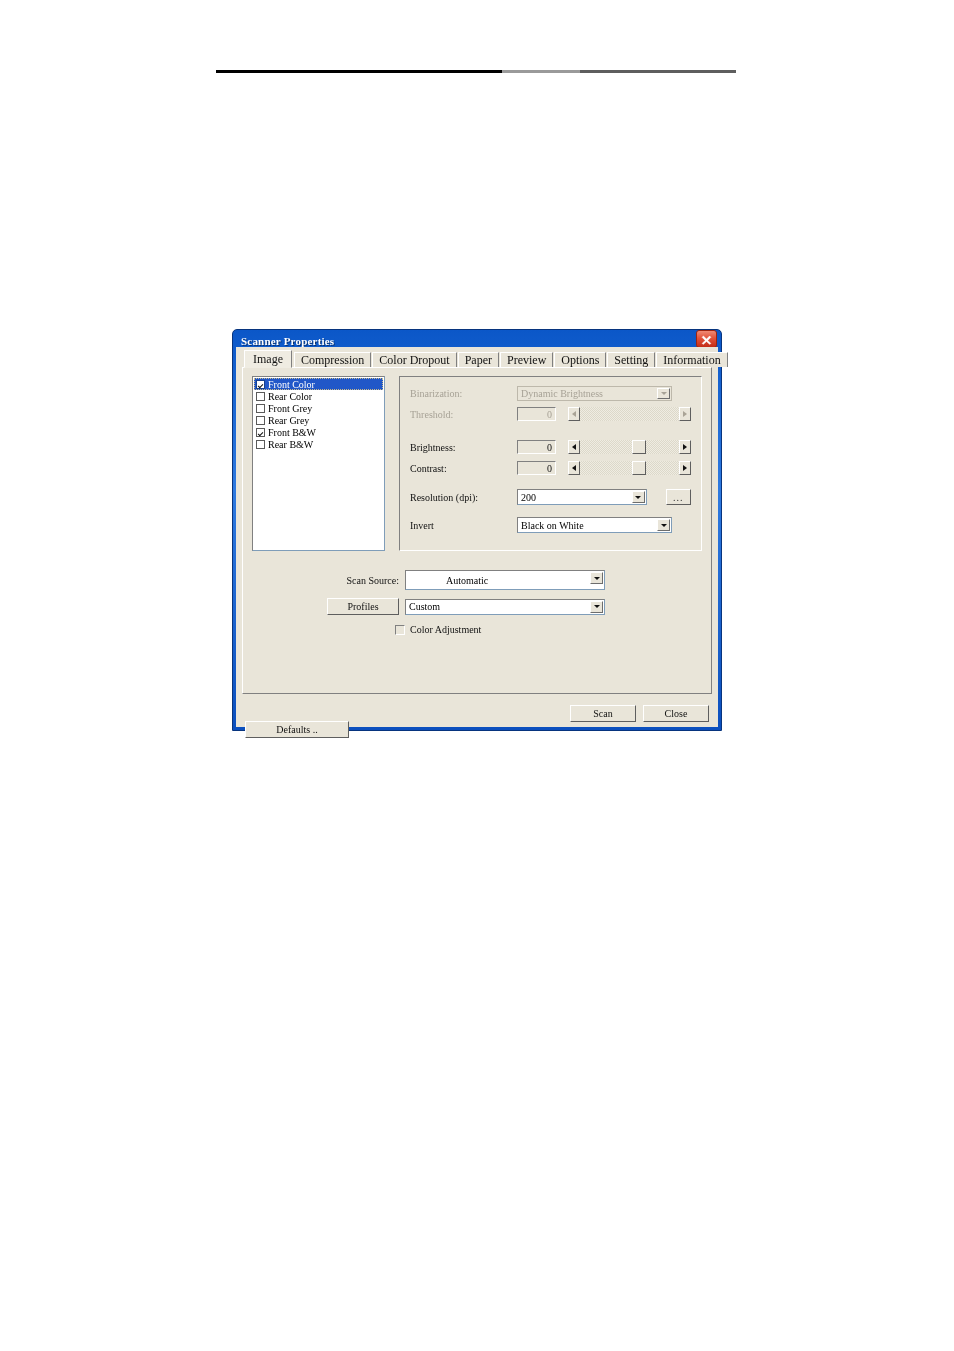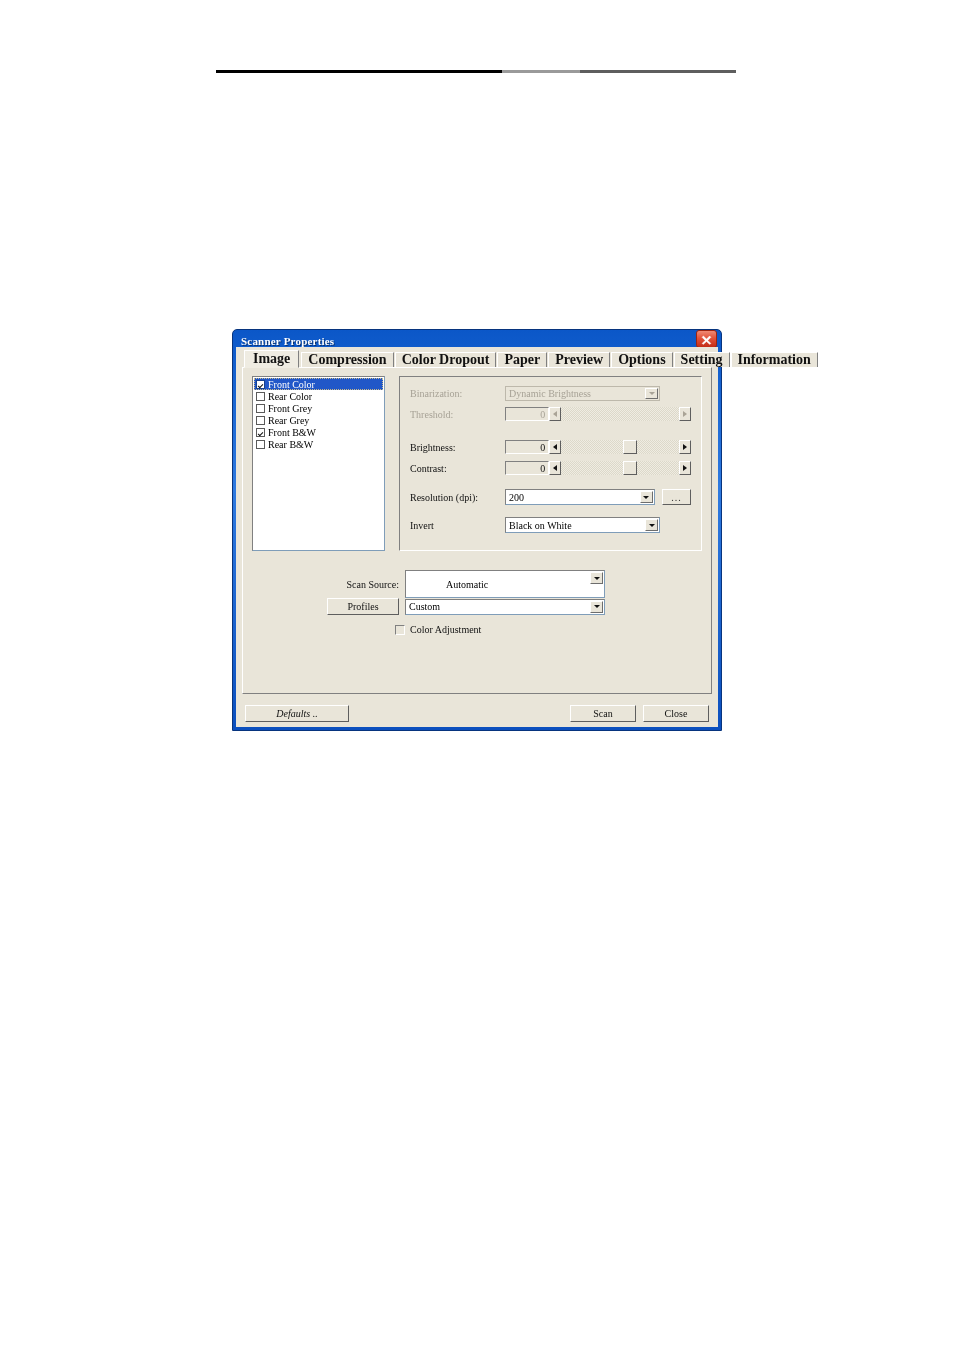--- a/index.html
+++ b/index.html
@@ -51,31 +51,30 @@
     position:relative;
   }
 
   
   #tabstrip{
     display:flex;align-items:flex-end;height:15px;
     position:relative;z-index:3;
     padding-left:2px;
   }
   .tab{
-    font-size:14px;color:#111;
+    font-size:12px;color:#111;
     padding:1px 6px 1px 6px;
     line-height:12px;
     border-left:1px solid #ffffff;
     border-top:1px solid #ffffff;
     border-right:1px solid #808080;
     background:#e9e5d9;
     margin-right:1px;
     white-space:nowrap;
     cursor:default;
-    font-weight:bold;
   }
   .tab.active{
     background:#efece2;
     padding:2px 8px 2px 8px;
     margin-right:2px;
     position:relative;top:1px;
     border-bottom:1px solid #efece2;
   }
 
   #tabpage{
@@ -119,21 +118,21 @@
   
   #groupbox{
     position:absolute;left:156px;top:8px;right:9px;height:175px;
     background:#e9e5d9;
     border:1px solid #ffffff;
     border-top-color:#808080;border-left-color:#808080;
     box-sizing:border-box;
   }
   .frow{
     position:absolute;display:flex;align-items:center;height:16px;
-    font-size:10px;color:#111;
+    font-size:10px;color:#111;gap:12px;
   }
   .frow.dim{color:#a7a296;}
   .flabel{width:95px;flex:0 0 auto;}
 
   .combo{
     height:15px;background:#ffffff;border:1px solid #7f9db9;
     border-top-color:#808080;border-left-color:#808080;
     display:flex;align-items:center;box-sizing:border-box;
     font-size:10px;color:#000;padding-left:3px;position:relative;
     cursor:default;
@@ -343,21 +342,21 @@
             <span>Black on White</span>
             <span class="arrow" style="height:12px;">
                 <span class="tri-d"></span>
               </span>
           </span>
         </div>
       </div>
 
       <div class="brow" style="left:84px;top:202px;">
         <span style="width:72px;text-align:right;margin-right:6px;">Scan Source:</span>
-        <span class="combo" style="width:200px;height:28px;padding-left:40px;">
+        <span class="combo" style="width:200px;height:20px;padding-left:40px;">
           <span>Automatic</span>
           <span class="arrow" style="height:12px;">
               <span class="tri-d"></span>
             </span>
         </span>
       </div>
 
       <div class="brow" style="left:84px;top:230px;">
         <span class="btn" style="width:72px;height:17px;margin-right:6px;">Profiles</span>
         <span class="combo" style="width:200px;height:16px;">
@@ -371,19 +370,19 @@
       <div class="brow" style="left:152px;top:256px;">
         <span class="chkline">
           <span class="chkbox"></span>
           <span>Color Adjustment</span>
         </span>
       </div>
 
     </div>
 
     <div id="btnbar">
-      <span class="btn" style="position:absolute;left:3px;top:0;width:104px;height:17px;font-style:italic;">Defaults ..</span>
+      <span class="btn" style="position:absolute;left:3px;top:16px;width:104px;height:17px;">Defaults ..</span>
       <span class="btn" style="position:absolute;right:76px;top:0;width:66px;height:17px;">Scan</span>
       <span class="btn" style="position:absolute;right:3px;top:0;width:66px;height:17px;">Close</span>
     </div>
 
   </div>
 </div>
 
 </body></html>

